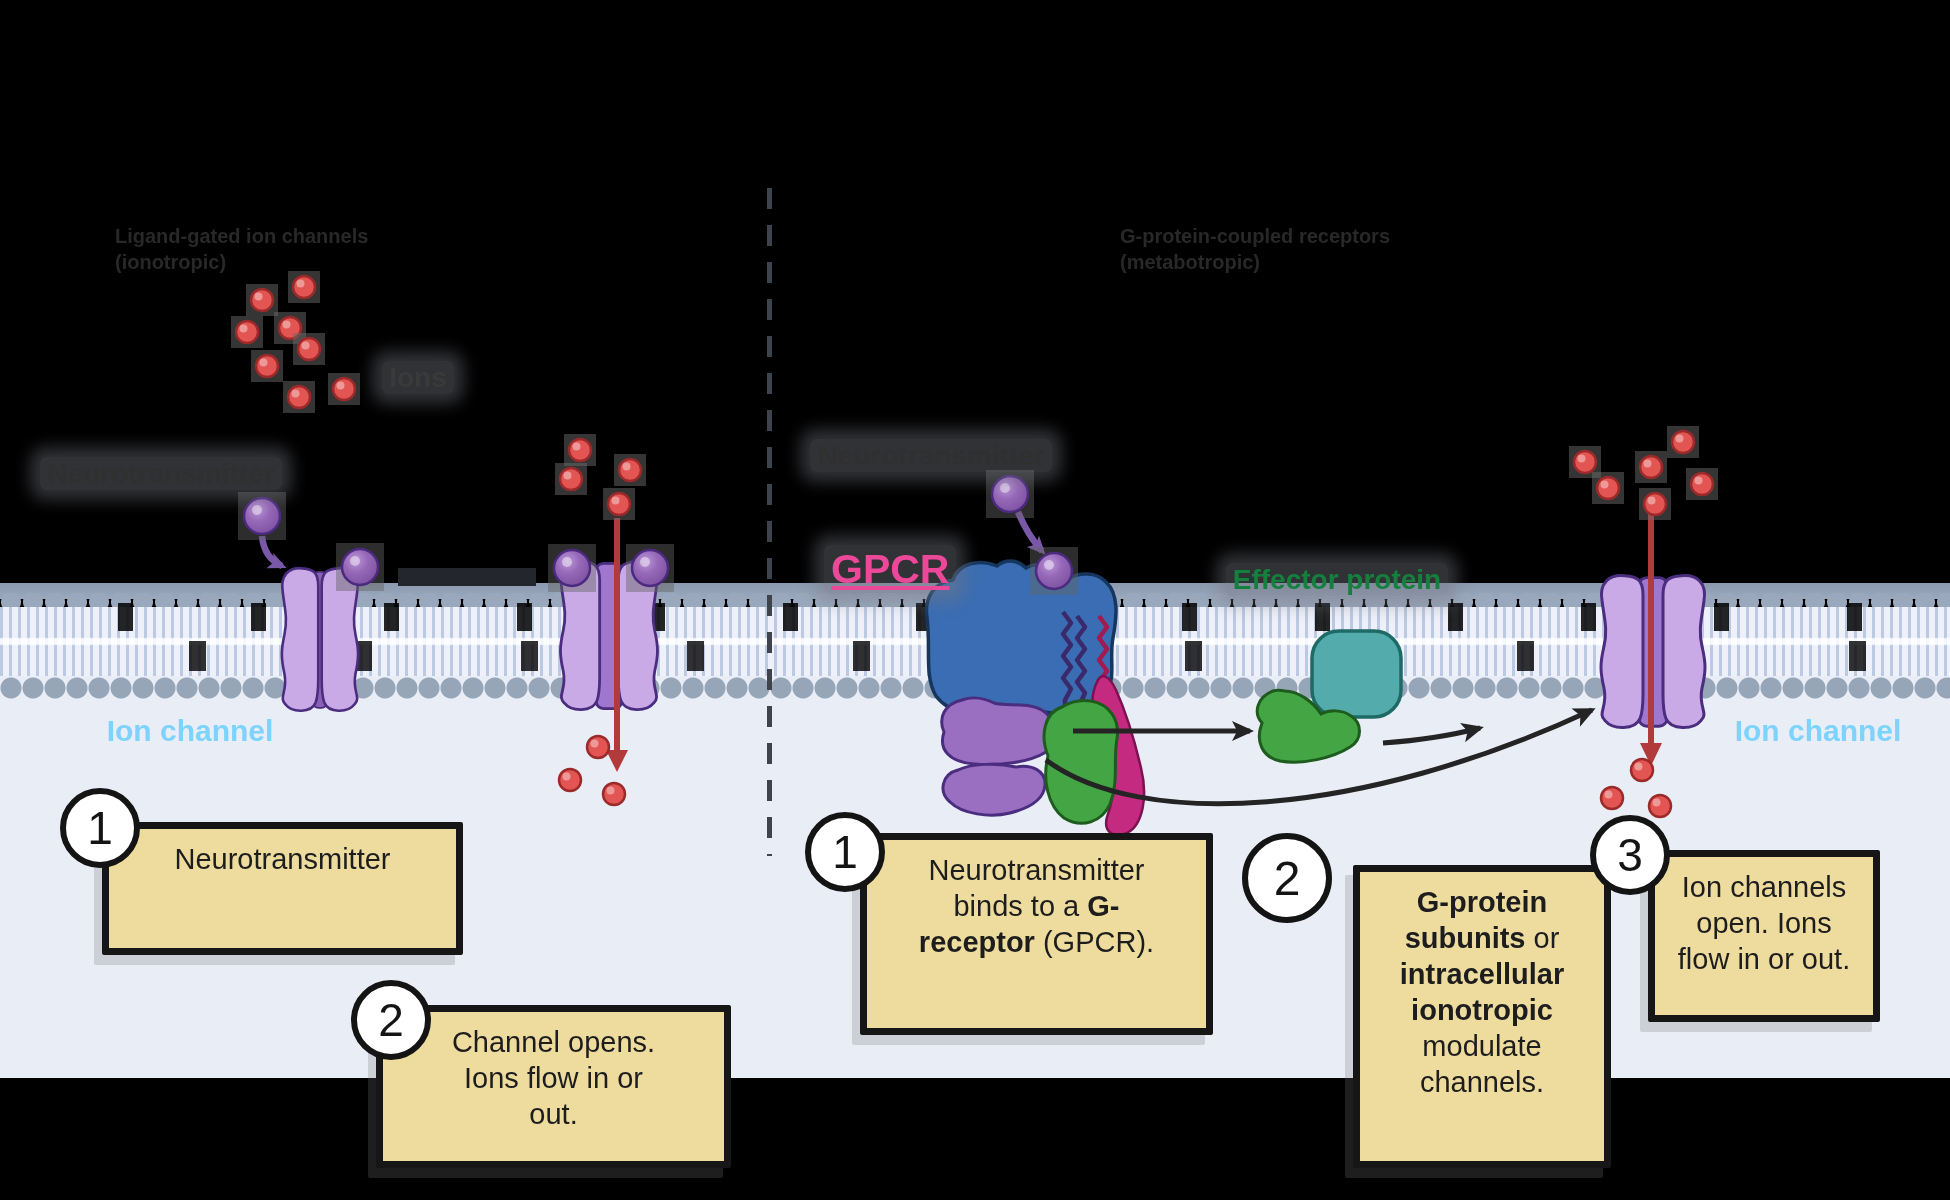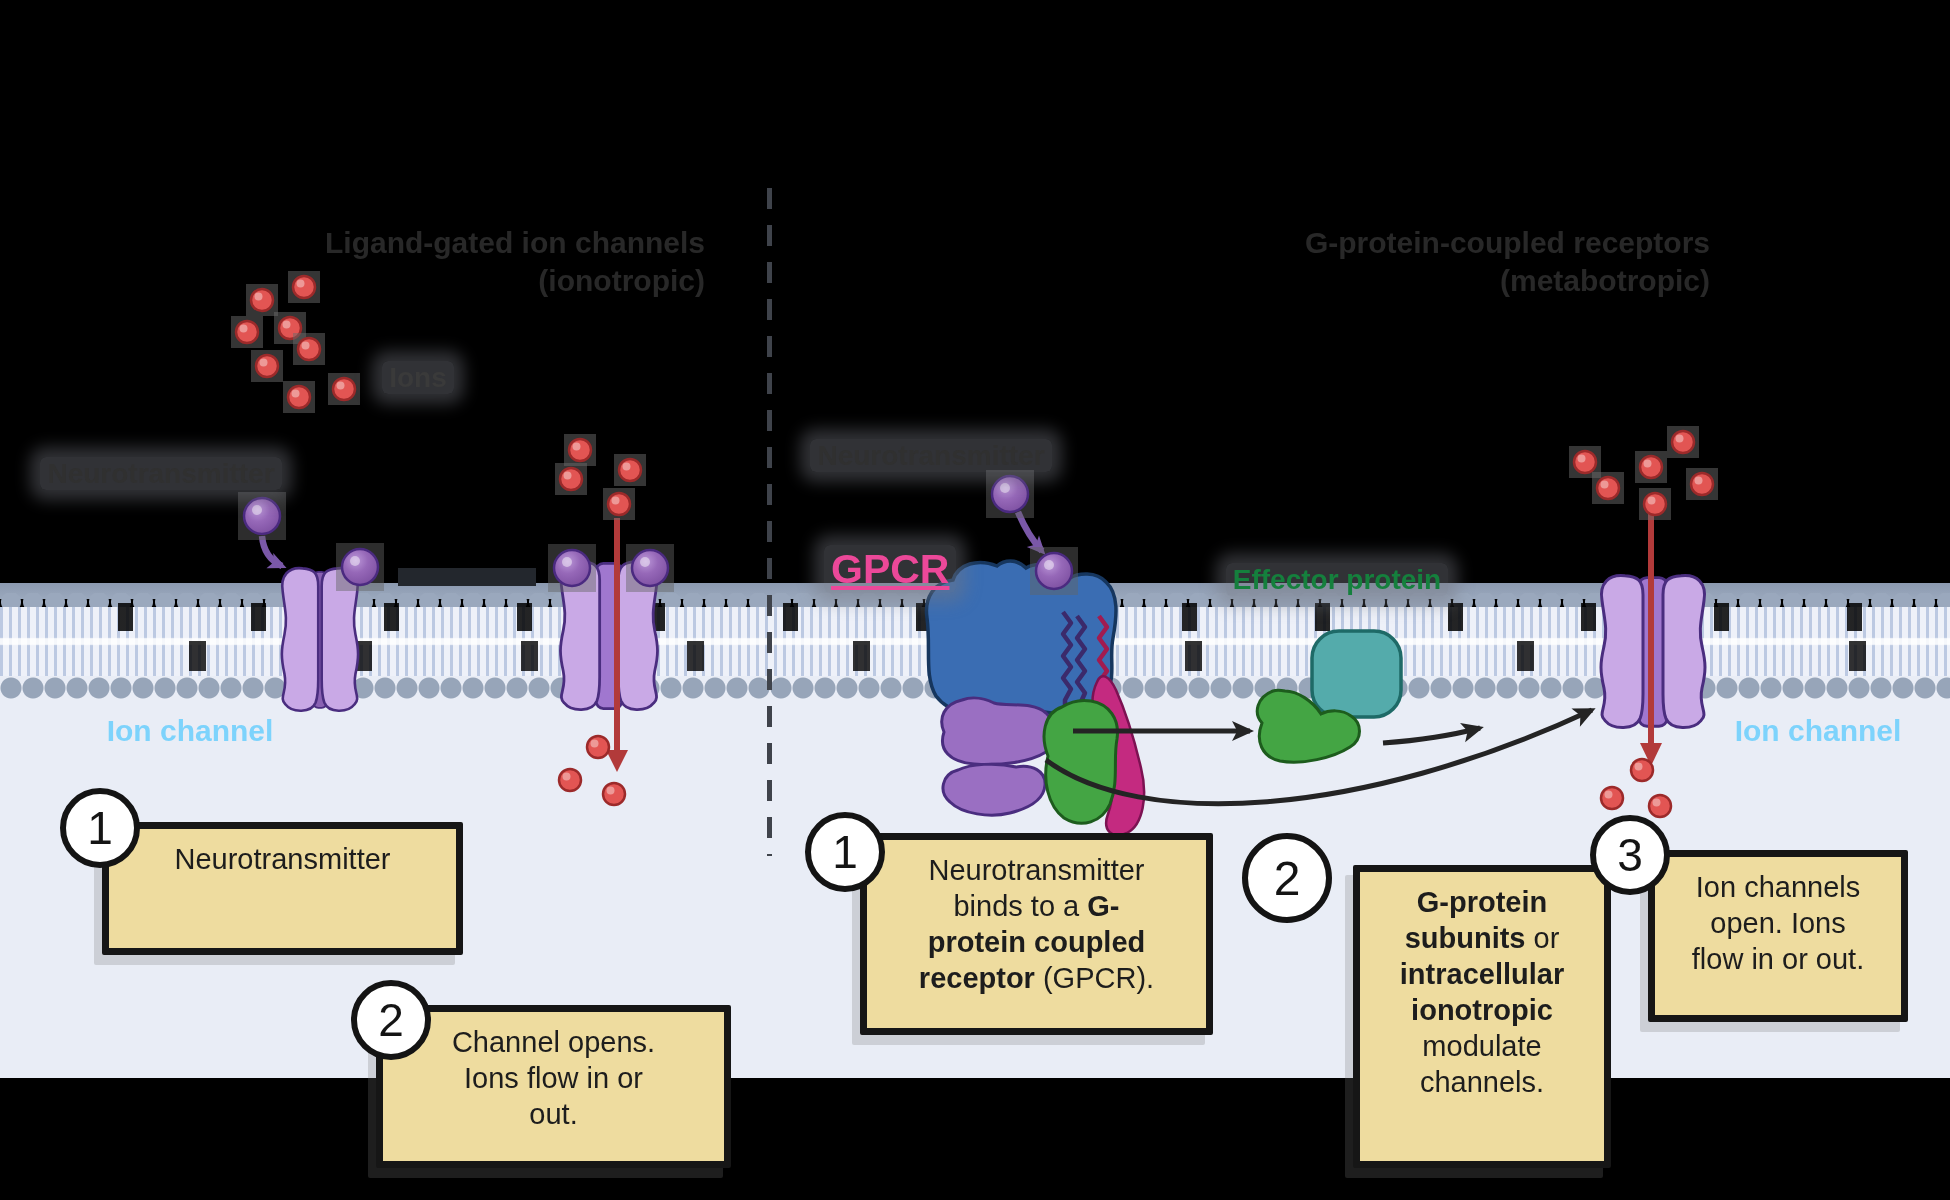--- a/index.html
+++ b/index.html
@@ -23,21 +23,21 @@
              background-size:22px 24px;background-repeat:repeat-x;}
   .gaps-a{position:absolute;left:0;top:20px;width:100%;height:28px;
           background:repeating-linear-gradient(90deg,transparent 0 118px,rgba(0,0,0,.85) 118px 133px);}
   .gaps-b{position:absolute;left:0;top:58px;width:100%;height:30px;
           background:repeating-linear-gradient(90deg,transparent 0 149px,rgba(0,0,0,.8) 149px 166px);
           background-position:40px 0;}
   #divider{left:767px;top:188px;width:5px;height:668px;z-index:3;
            background:repeating-linear-gradient(180deg,#3f434b 0 21px,transparent 21px 37px);}
   .smudge{background:#23272d;z-index:3;}
   
-  .title{position:absolute;text-align:right;font-weight:bold;font-size:30px;line-height:1.28;
+  .title{position:absolute;text-align:left;font-weight:bold;font-size:20px;line-height:1.28;
          color:#282828;z-index:5;}
   .lbl{position:absolute;text-align:center;font-weight:bold;z-index:5;}
   .halo{background:rgba(116,120,128,.42);box-shadow:0 0 16px 10px rgba(116,120,128,.42);
         border-radius:6px;padding:1px 7px;}
   .nt-lbl{font-size:28px;color:#303030;}
   .ions-lbl{font-size:28px;color:#3a3a3a;}
   .gpcr-lbl{font-size:41px;color:#ec4899;text-decoration:underline;}
   .eff-lbl{font-size:28px;color:#15803d;}
   .chan-lbl{font-size:30px;color:#7dd3fc;}
   
@@ -216,32 +216,31 @@
 
   <div class="stepbox" style="left:376px;top:1005px;width:355px;min-height:163px;">
     <div class="line">Channel opens.</div>
     <div class="line">Ions flow in or</div>
     <div class="line">out.</div>
   </div>
 
   <div class="stepbox" style="left:860px;top:833px;width:353px;min-height:202px;">
     <div class="line">Neurotransmitter</div>
     <div class="line"><span>binds to a </span><b>G-</b></div>
-    <div class="line"><b>protein coupled</b></div>
     <div class="line"><b>receptor</b><span> (GPCR).</span></div>
   </div>
 
   <div class="stepbox" style="left:1353px;top:865px;width:258px;min-height:303px;">
     <div class="line"><b>G-protein</b></div>
     <div class="line"><b>subunits</b><span> or</span></div>
     <div class="line"><b>intracellular</b></div>
     <div class="line"><b>ionotropic</b></div>
     <div class="line">modulate</div>
     <div class="line">channels.</div>
   </div>
 
-  <div class="stepbox" style="left:1648px;top:850px;width:260px;min-height:172px;">
+  <div class="stepbox" style="left:1648px;top:850px;width:232px;min-height:172px;">
     <div class="line">Ion channels</div>
     <div class="line">open. Ions</div>
     <div class="line">flow in or out.</div>
   </div>
 
 </div>
 
 </body></html>

